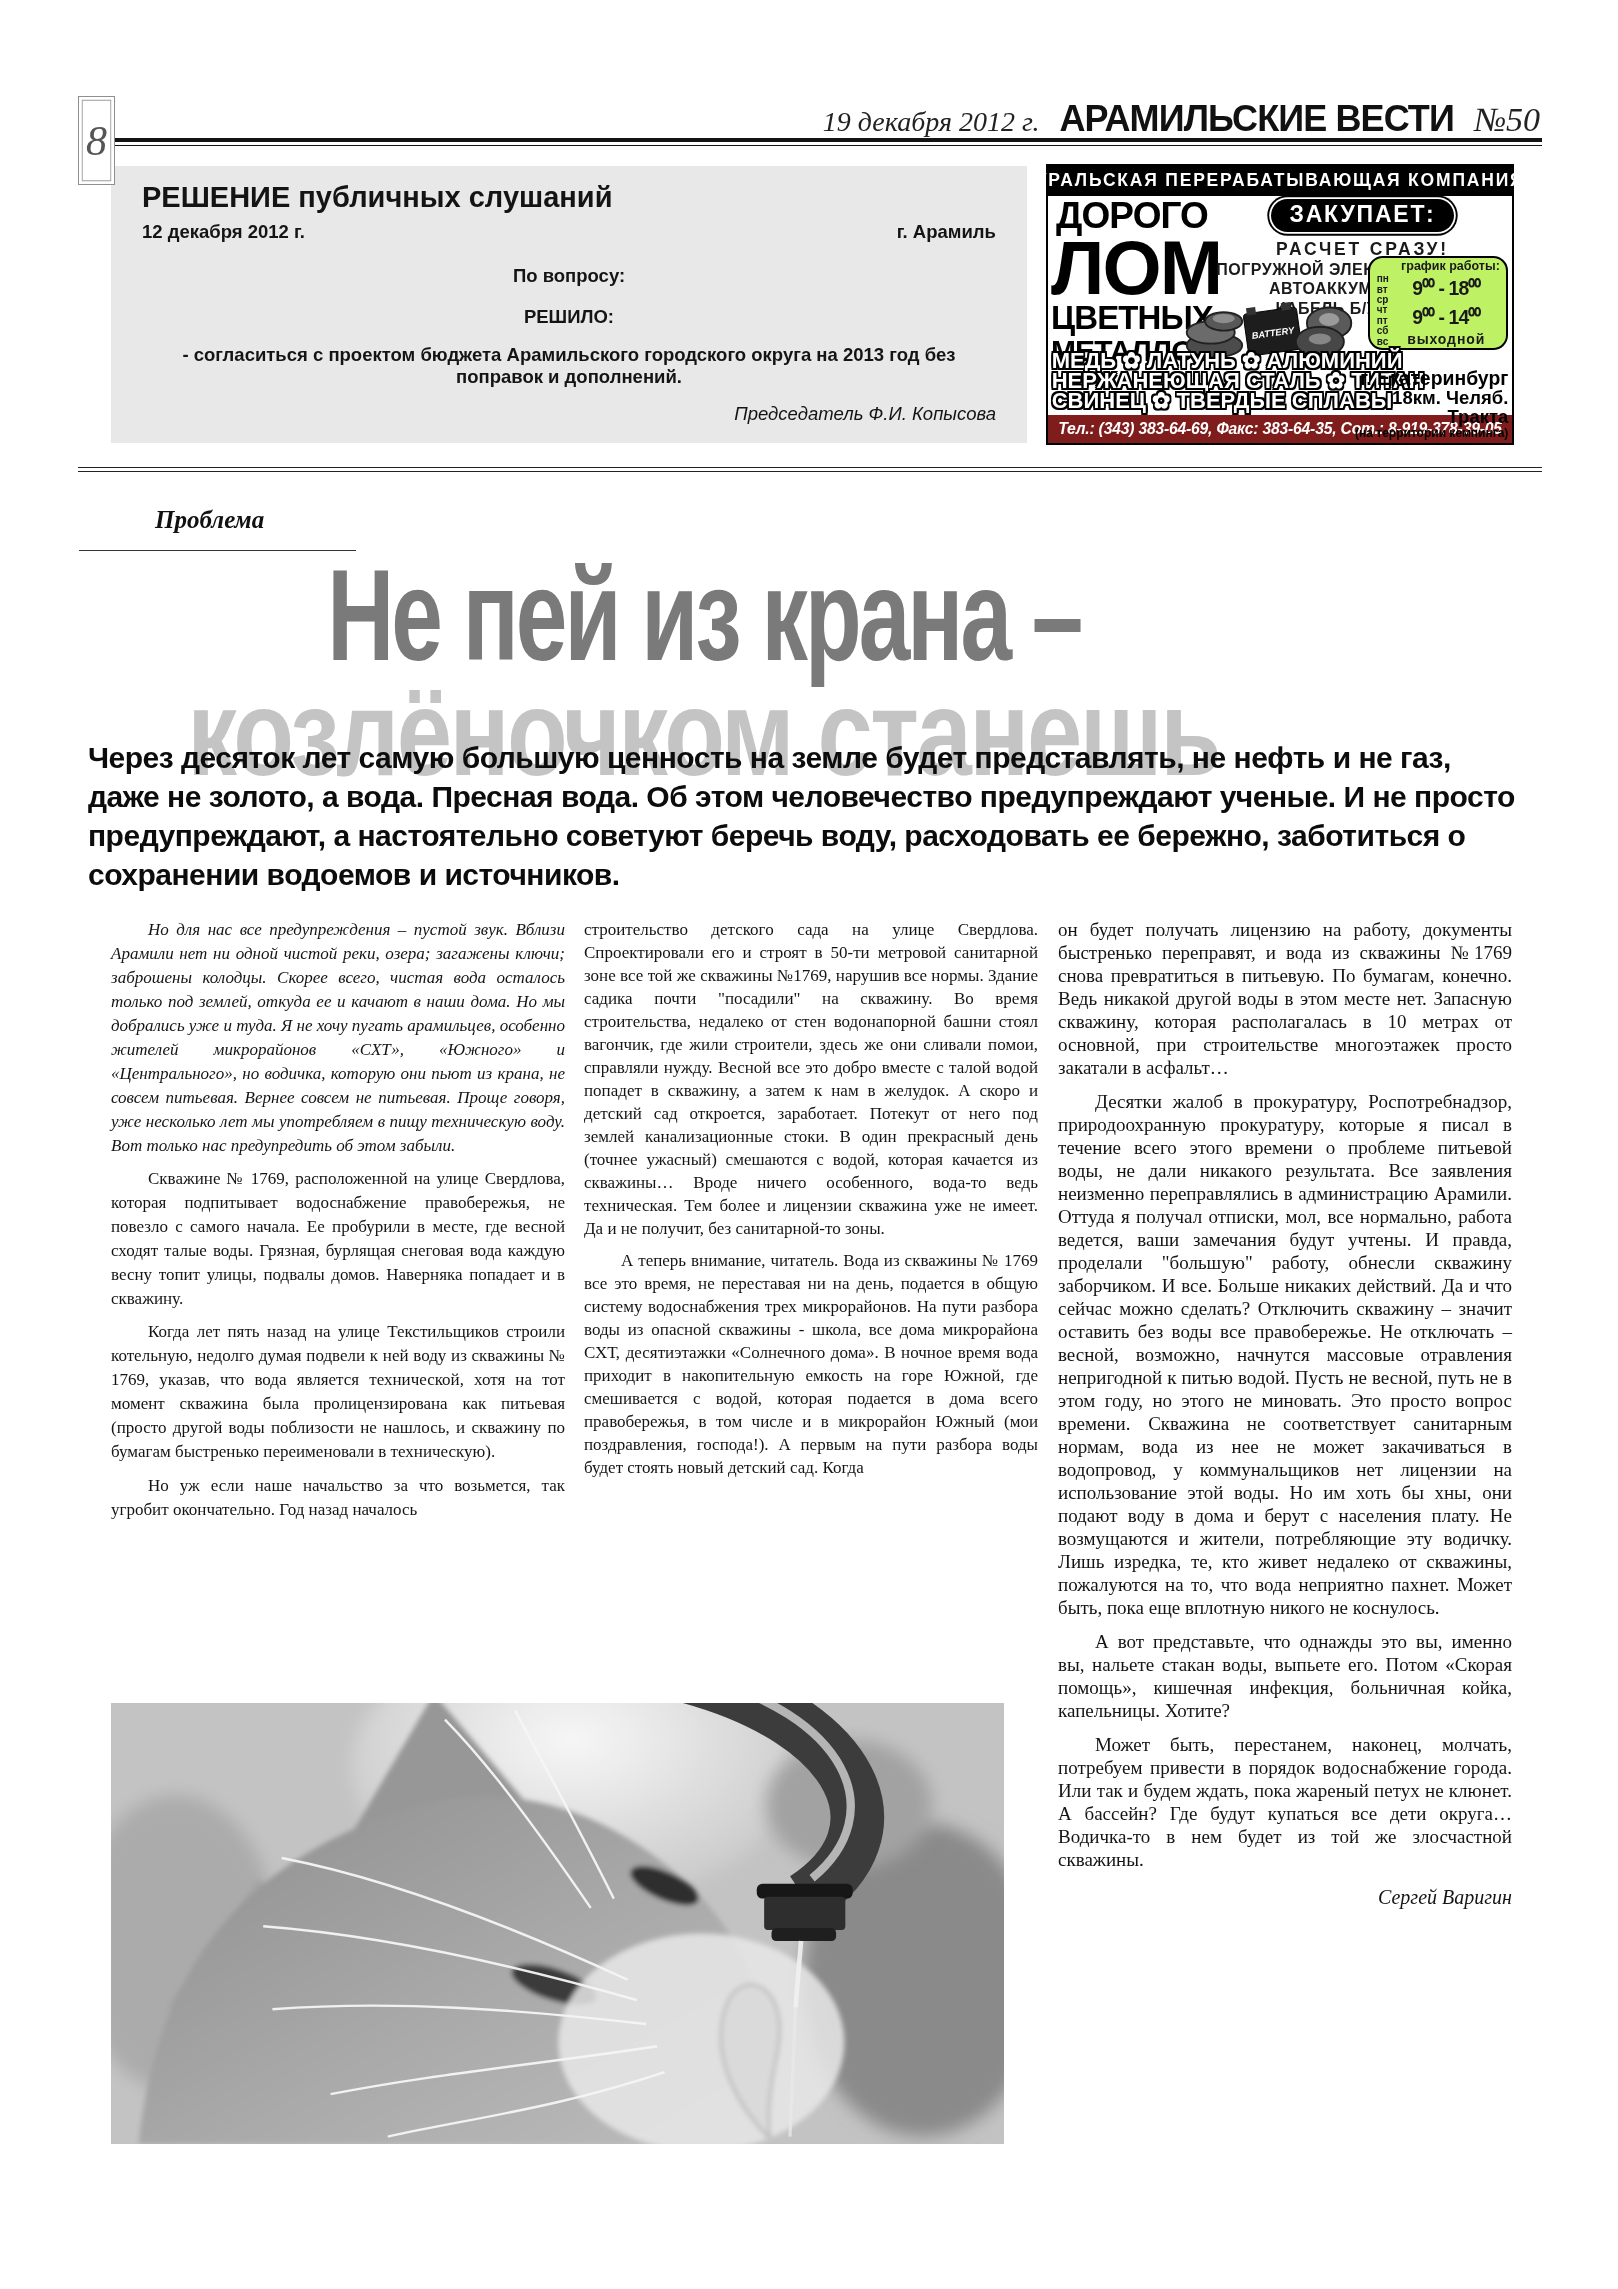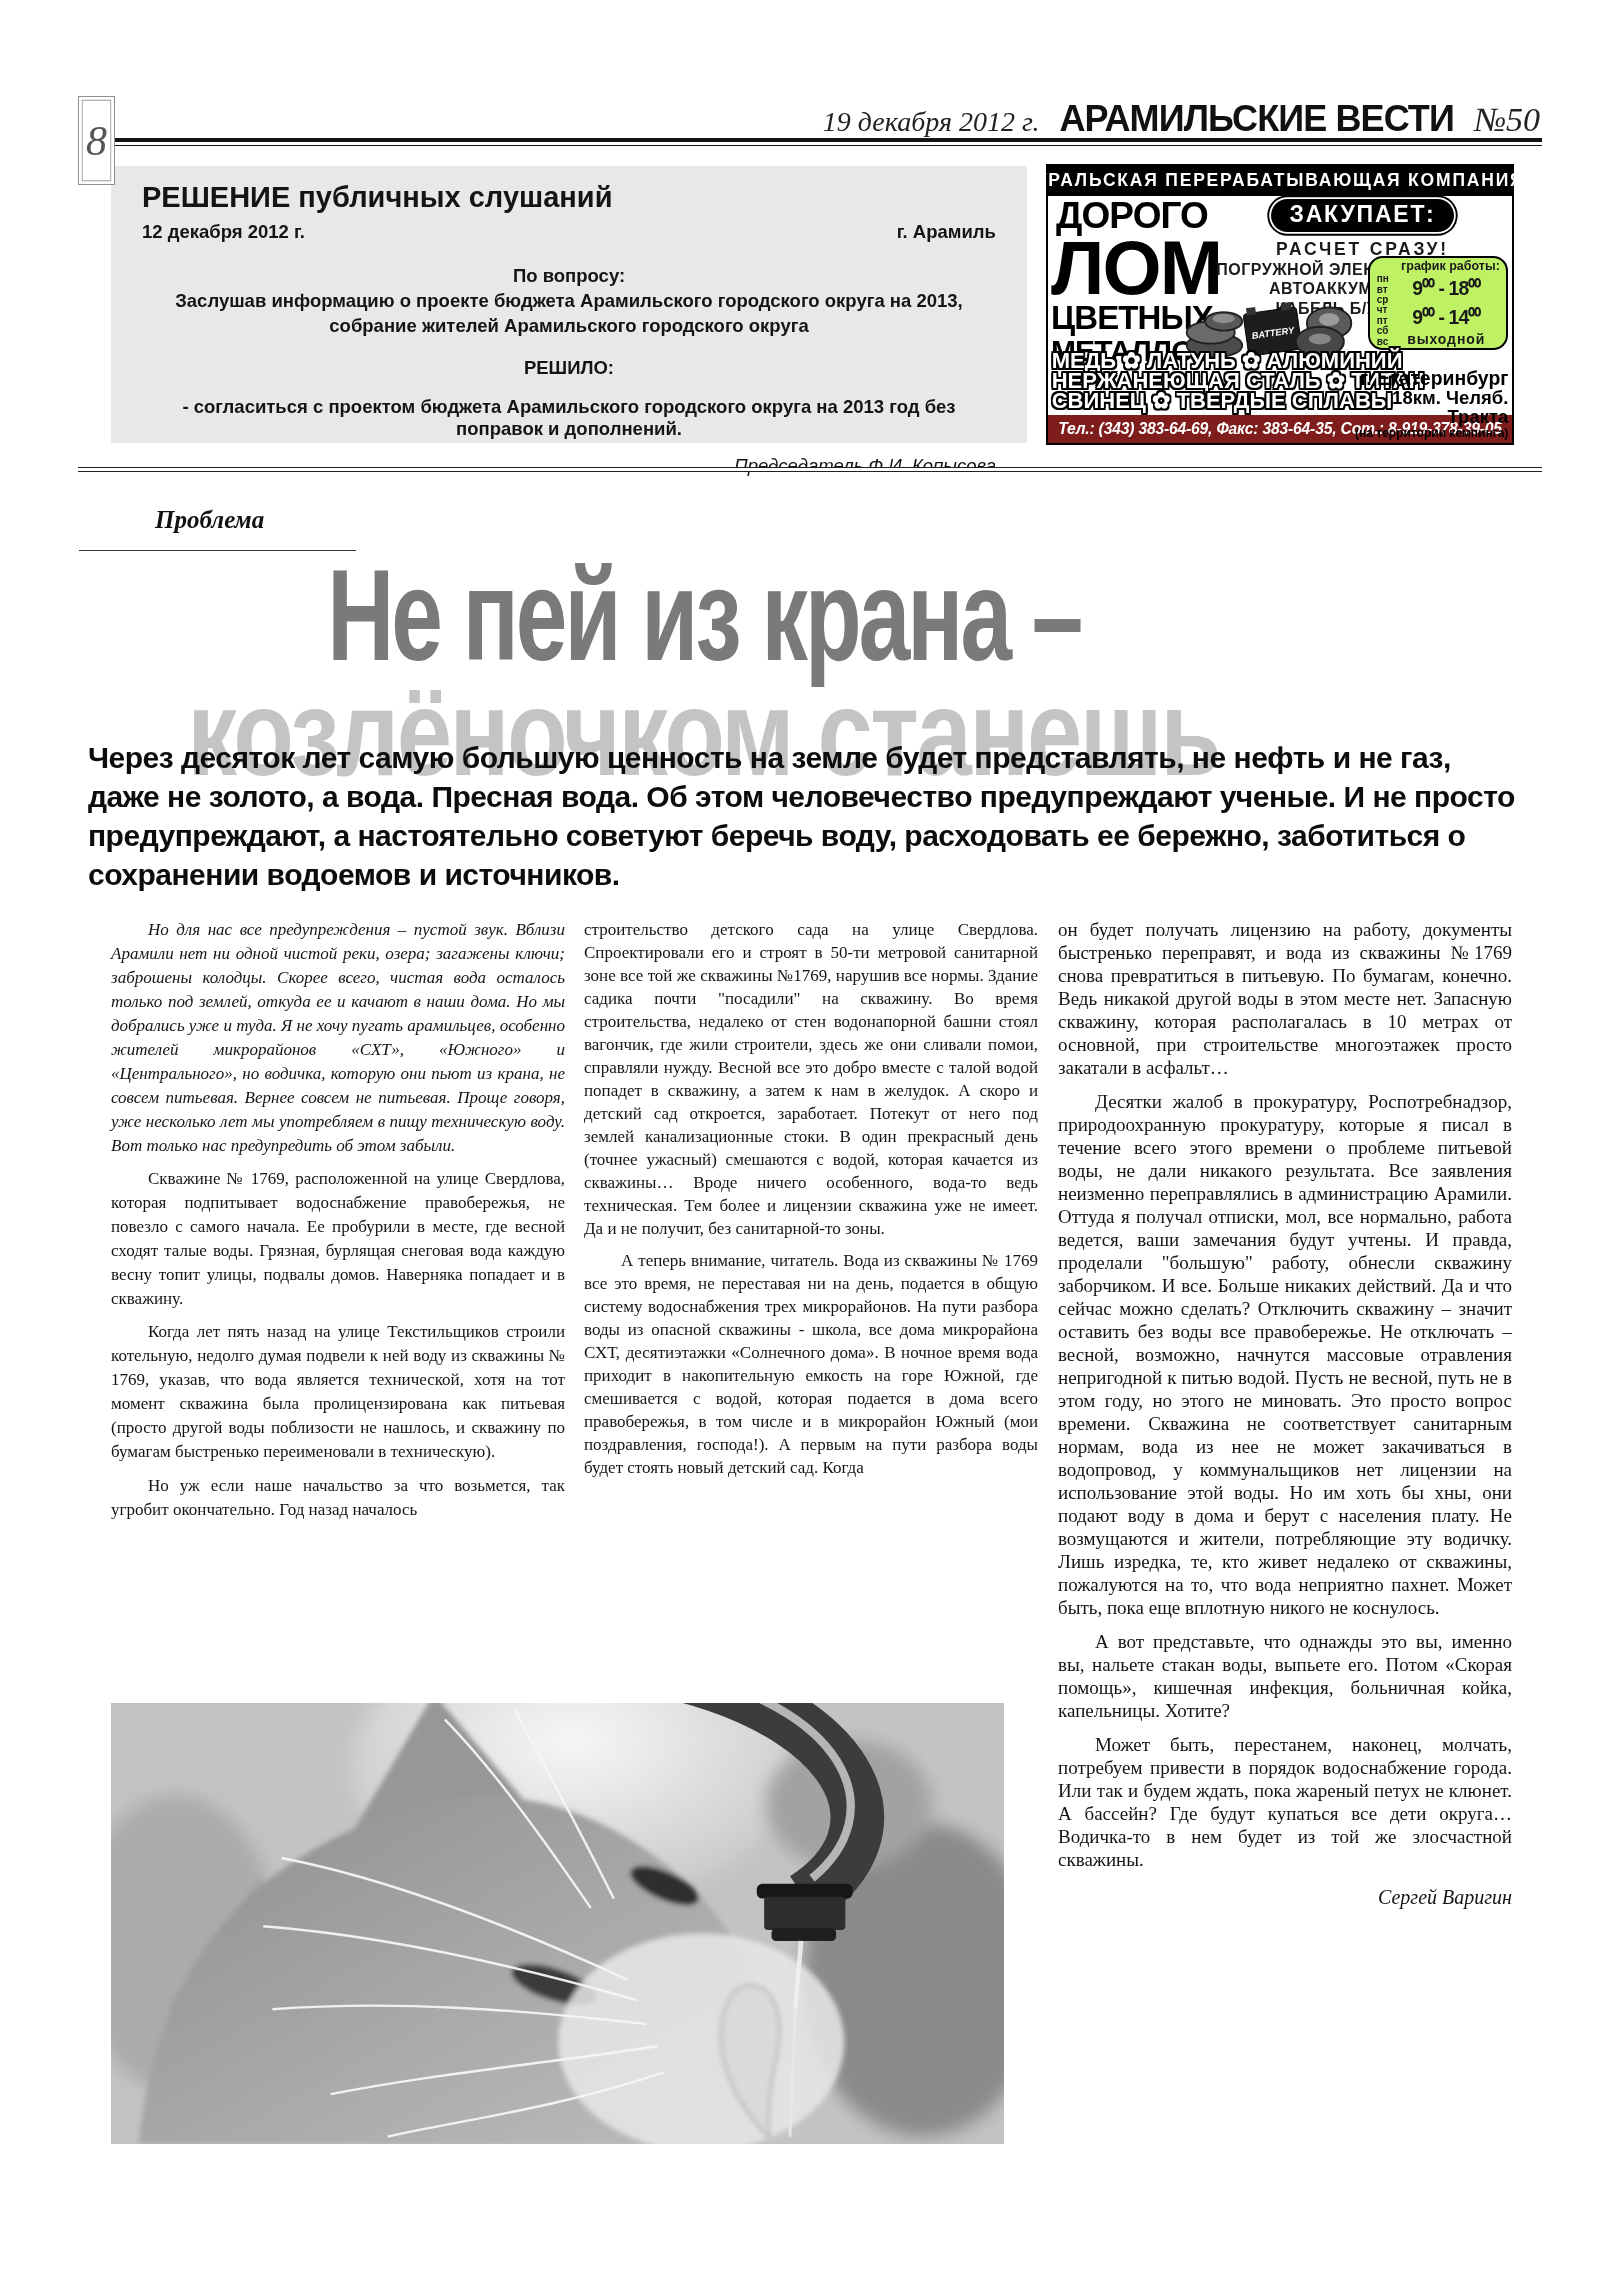--- a/index.html
+++ b/index.html
@@ -122,21 +122,20 @@
   </div>
   <div class="rule-heavy" style="top:138px;"></div>
 
   <div class="decision">
     <div class="title">РЕШЕНИЕ публичных слушаний</div>
     <div class="meta">
       <span>12 декабря 2012 г.</span>
       <span>г. Арамиль</span>
     </div>
     <div class="q-label">По вопросу:</div>
-    <div class="q-text">Заслушав информацию о проекте бюджета Арамильского городского округа на 2013, собрание жителей Арамильского городского округа</div>
     <div class="r-label">РЕШИЛО:</div>
     <div class="r-text">- согласиться с проектом бюджета Арамильского городского округа на 2013 год без поправок и дополнений.</div>
     <div class="sig">Председатель Ф.И. Копысова</div>
   </div>
 
   <div class="ad">
     <div class="ad-banner">УРАЛЬСКАЯ ПЕРЕРАБАТЫВАЮЩАЯ КОМПАНИЯ</div>
     <div class="ad-main">
       <div class="ad-big">
         <div class="l0">ДОРОГО</div>

